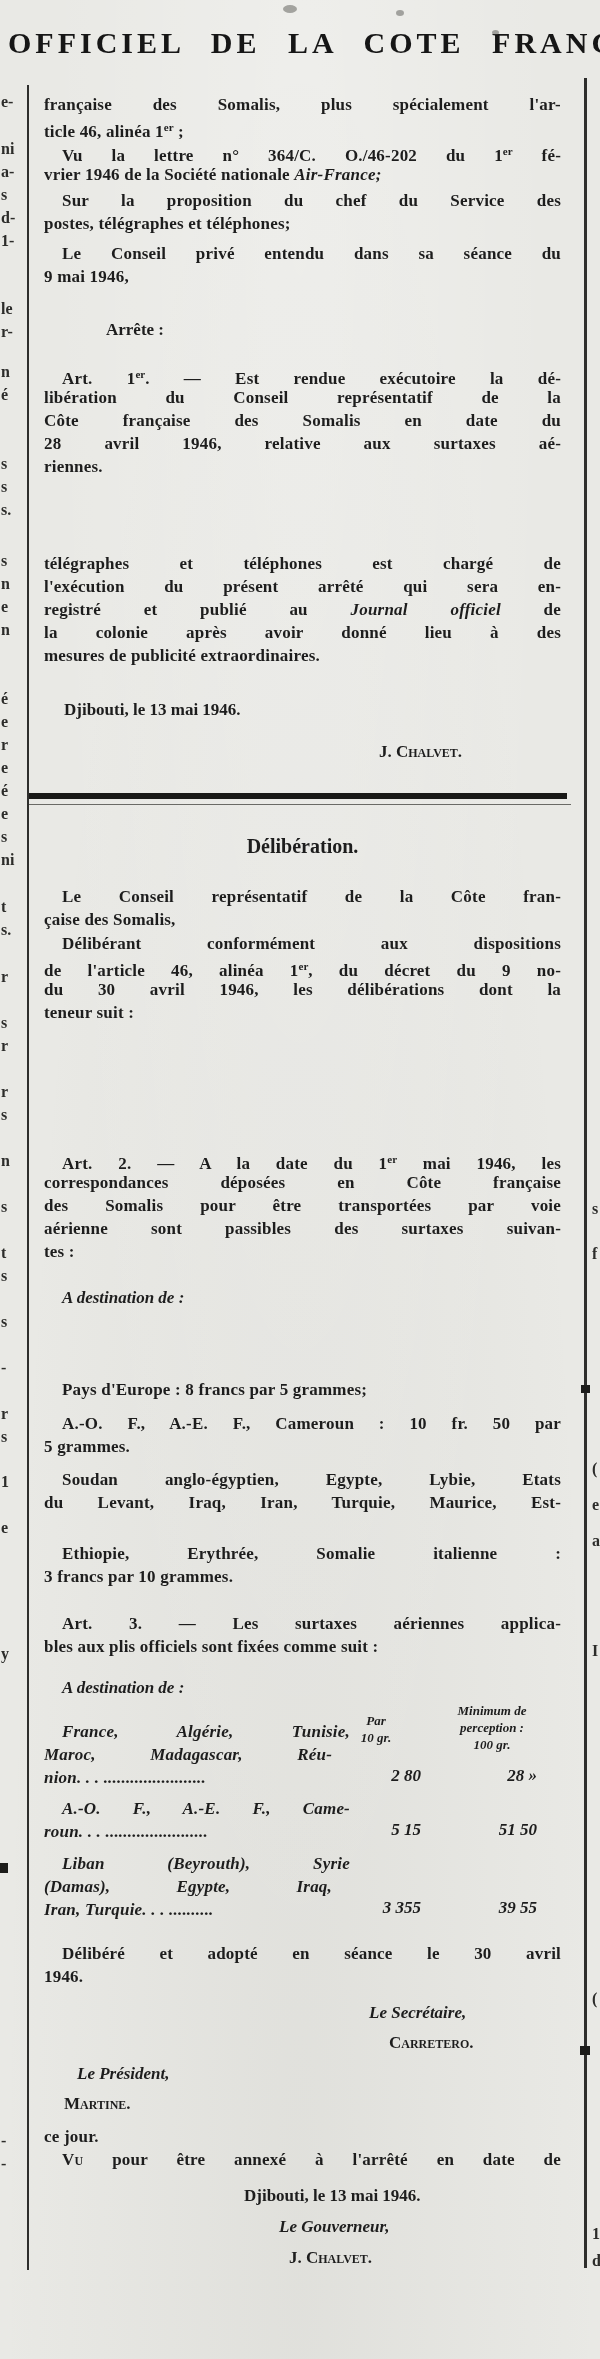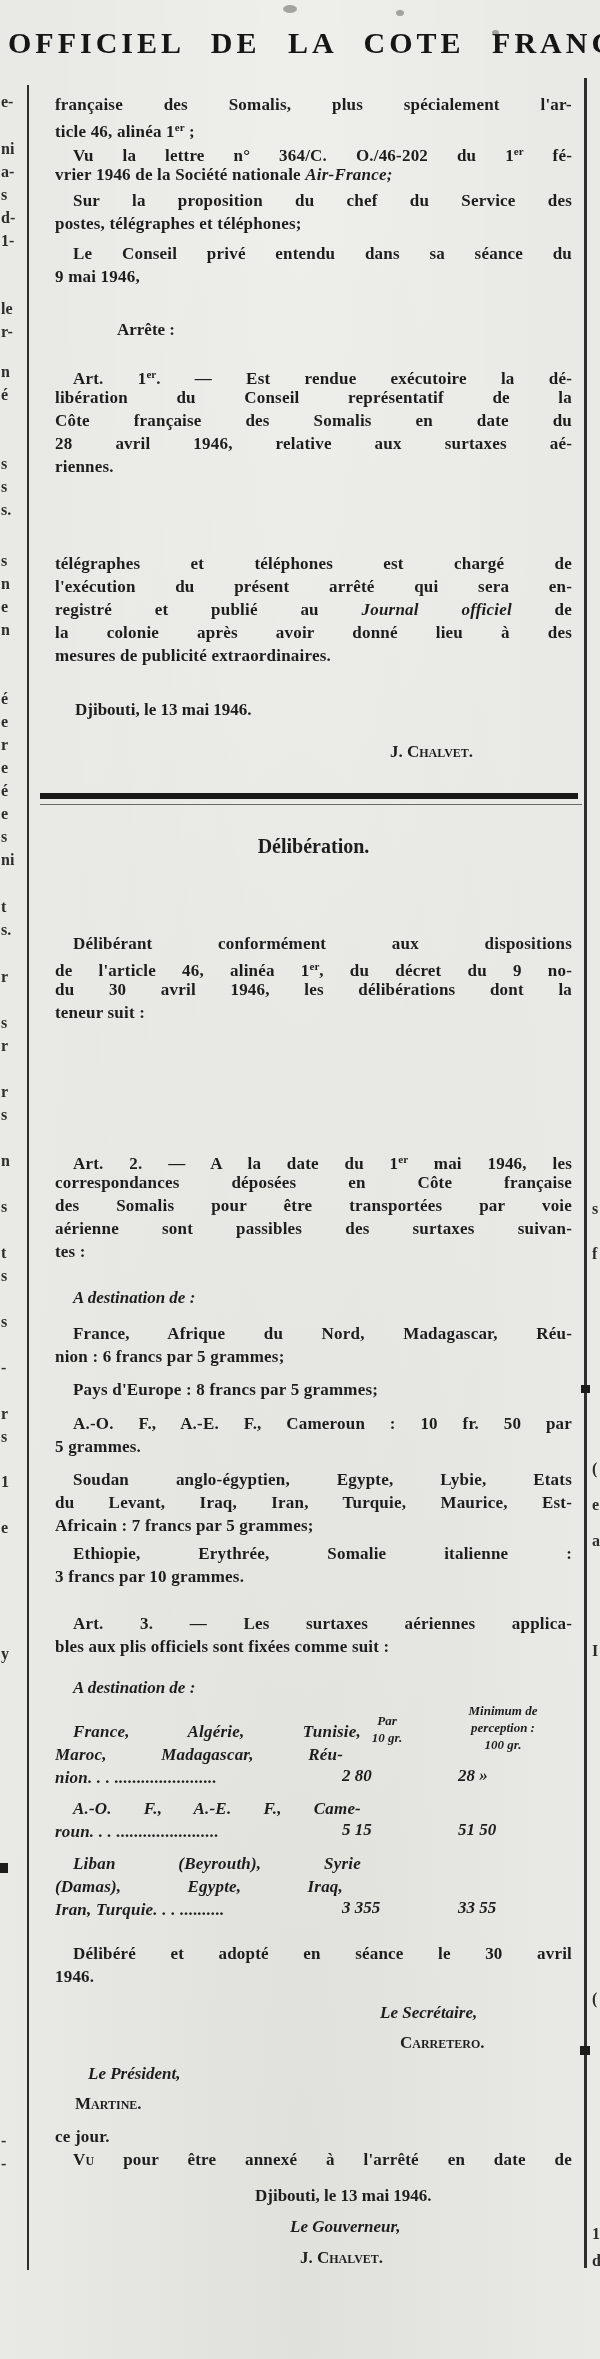--- a/index.html
+++ b/index.html
@@ -15,39 +15,39 @@
       radial-gradient(ellipse at 50% 8%, rgba(255,255,255,0.25), rgba(0,0,0,0) 60%),
       radial-gradient(ellipse at 50% 95%, rgba(120,120,110,0.08), rgba(0,0,0,0) 70%),
       #e9e9e5;
   }
   #masthead{
     position:absolute;top:26px;left:8px;width:600px;height:44px;
     font-weight:700;font-size:30px;letter-spacing:4px;word-spacing:16px;
     white-space:nowrap;overflow:hidden;color:#161616;
   }
   .vrule{position:absolute;background:#2e2e2c;}
-  #column{position:absolute;left:55px;top:0;width:517px;height:2359px;}
+  #column{position:absolute;left:44px;top:0;width:517px;height:2359px;}
   .blk{position:absolute;left:0;width:517px;}
   .ln{
     height:23px;line-height:23px;font-size:17px;font-weight:700;
     white-space:normal;overflow:hidden;letter-spacing:0.2px;
   }
   .just{text-align:justify;text-align-last:justify;}
   .ind{padding-left:18px;}
   .labs{position:absolute;height:24px;line-height:24px;font-size:17px;font-weight:700;white-space:nowrap;}
   .ctr{left:0;width:517px;text-align:center;white-space:normal;}
   .i{font-style:italic;}
   .sc{font-variant:small-caps;}
   .sup{font-size:11px;vertical-align:6px;letter-spacing:0;}
   .hr-thick{position:absolute;height:6px;background:#191917;}
   .hr-thin{position:absolute;height:1px;background:#6a6a66;}
   .frag{position:absolute;font-size:16px;font-weight:700;color:#2c2c2a;line-height:18px;white-space:nowrap;}
   .blob{position:absolute;background:#1c1c1a;}
   .tbl-hdr{position:absolute;text-align:center;font-size:13px;font-weight:700;line-height:17px;white-space:nowrap;}
-  .tbl-val{position:absolute;font-size:17px;font-weight:700;white-space:nowrap;text-align:left;width:90px;}
+  .tbl-val{position:absolute;font-size:17px;font-weight:700;white-space:nowrap;text-align:right;width:90px;}
   .speck{position:absolute;border-radius:50%;background:rgba(70,70,66,0.45);}
 </style>
 </head>
 <body>
 
 <div id="paper">
   <div id="masthead">OFFICIEL DE LA COTE FRANÇAISE DE</div>
   <div class="vrule" id="vrule-left" style="left: 27px; top: 85px; width: 2px; height: 2185px;"></div>
   <div class="vrule" id="vrule-right" style="left: 584px; top: 78px; width: 3px; height: 2190px;"></div>
   <div id="left-margin">
@@ -138,49 +138,48 @@
         <div class="ln just"><span>l'exécution du présent arrêté qui sera en-</span></div>
         <div class="ln just"><span>registré et publié au </span><span class="i">Journal officiel</span><span> de</span></div>
         <div class="ln just"><span>la colonie après avoir donné lieu à des</span></div>
         <div class="ln"><span>mesures de publicité extraordinaires.</span></div>
       </div>
       <div class="labs" style="top: 698px; left: 20px;"><span>Djibouti, le 13 mai 1946.</span></div>
       <div class="labs" style="top: 740px; left: 335px;"><span>J. C</span><span class="sc">halvet.</span></div>
       <div class="hr-thick" style="top: 793px; left: -15px; width: 538px;"></div>
       <div class="hr-thin" style="top: 804px; left: -15px; width: 542px;"></div>
       <div class="labs ctr" style="top: 834px; font-size: 20px;"><span>Délibération.</span></div>
+      <div class="blk" style="top: 885px;">
+        <div class="ln just ind"><span>Le Conseil représentatif de la Côte fran-</span></div>
+        <div class="ln"><span>çaise des Somalis,</span></div>
+      </div>
       <div class="blk" style="top: 932px;">
         <div class="ln just ind"><span>Délibérant conformément aux dispositions</span></div>
         <div class="ln just"><span>de l'article 46, alinéa 1</span><span class="sup">er</span><span>, du décret du 9 no-</span></div>
         <div class="ln just"><span>du 30 avril 1946, les délibérations dont la</span></div>
         <div class="ln"><span>teneur suit :</span></div>
       </div>
       <div class="blk" style="top: 1148px;">
         <div class="ln just ind"><span>Art. 2. — A la date du 1</span><span class="sup">er</span><span> mai 1946, les</span></div>
         <div class="ln just"><span>correspondances déposées en Côte française</span></div>
         <div class="ln just"><span>des Somalis pour être transportées par voie</span></div>
         <div class="ln just"><span>aérienne sont passibles des surtaxes suivan-</span></div>
         <div class="ln"><span>tes :</span></div>
       </div>
       <div class="labs i" style="top: 1286px; left: 18px;"><span>A destination de :</span></div>
-      <div class="blk" style="top: 1322px;">
-        <div class="ln just ind"><span>France, Afrique du Nord, Madagascar, Réu-</span></div>
-        <div class="ln"><span>nion : 6 francs par 5 grammes;</span></div>
-      </div>
       <div class="blk" style="top: 1378px;">
         <div class="ln ind"><span>Pays d'Europe : 8 francs par 5 grammes;</span></div>
       </div>
       <div class="blk" style="top: 1412px;">
         <div class="ln just ind"><span>A.-O. F., A.-E. F., Cameroun : 10 fr. 50 par</span></div>
         <div class="ln"><span>5 grammes.</span></div>
       </div>
       <div class="blk" style="top: 1468px;">
         <div class="ln just ind"><span>Soudan anglo-égyptien, Egypte, Lybie, Etats</span></div>
         <div class="ln just"><span>du Levant, Iraq, Iran, Turquie, Maurice, Est-</span></div>
-        <div class="ln"><span>Africain : 7 francs par 5 grammes;</span></div>
       </div>
       <div class="blk" style="top: 1542px;">
         <div class="ln just ind"><span>Ethiopie, Erythrée, Somalie italienne :</span></div>
         <div class="ln"><span>3 francs par 10 grammes.</span></div>
       </div>
       <div class="blk" style="top: 1612px;">
         <div class="ln just ind"><span>Art. 3. — Les surtaxes aériennes applica-</span></div>
         <div class="ln"><span>bles aux plis officiels sont fixées comme suit :</span></div>
       </div>
       <div class="labs i" style="top: 1676px; left: 18px;"><span>A destination de :</span></div>
@@ -200,21 +199,21 @@
         <div class="tbl-val" style="top: 66px; left: 287px;">2 80</div>
         <div class="tbl-val" style="top: 66px; left: 403px;">28 »</div>
         <div class="ln just ind" style="position: absolute; top: 97px; left: 0px; width: 288px; white-space: normal;">A.-O. F., A.-E. F., Came-</div>
         <div class="ln" style="position: absolute; top: 120px; left: 0px; width: 288px; white-space: nowrap;">roun. . . .......................</div>
         <div class="tbl-val" style="top: 120px; left: 287px;">5 15</div>
         <div class="tbl-val" style="top: 120px; left: 403px;">51 50</div>
         <div class="ln just ind" style="position: absolute; top: 152px; left: 0px; width: 288px; white-space: normal;">Liban (Beyrouth), Syrie</div>
         <div class="ln just" style="position: absolute; top: 175px; left: 0px; width: 288px; white-space: normal;">(Damas), Egypte, Iraq,</div>
         <div class="ln" style="position: absolute; top: 198px; left: 0px; width: 288px; white-space: nowrap;">Iran, Turquie. . . ..........</div>
         <div class="tbl-val" style="top: 198px; left: 287px;">3 355</div>
-        <div class="tbl-val" style="top: 198px; left: 403px;">33 55</div>
+        <div class="tbl-val" style="top: 198px; left: 403px;">39 55</div>
       </div>
       <div class="blk" style="top: 1942px;">
         <div class="ln just ind"><span>Délibéré et adopté en séance le 30 avril</span></div>
         <div class="ln"><span>1946.</span></div>
       </div>
       <div class="labs i" style="top: 2001px; left: 325px;"><span>Le Secrétaire,</span></div>
       <div class="labs" style="top: 2031px; left: 345px;"><span>C</span><span class="sc">arretero.</span></div>
       <div class="labs i" style="top: 2062px; left: 0px; margin-left: 33px;"><span>Le Président,</span></div>
       <div class="labs" style="top: 2092px; left: 20px;"><span>M</span><span class="sc">artine.</span></div>
       <div class="blk" style="top: 2125px;">

